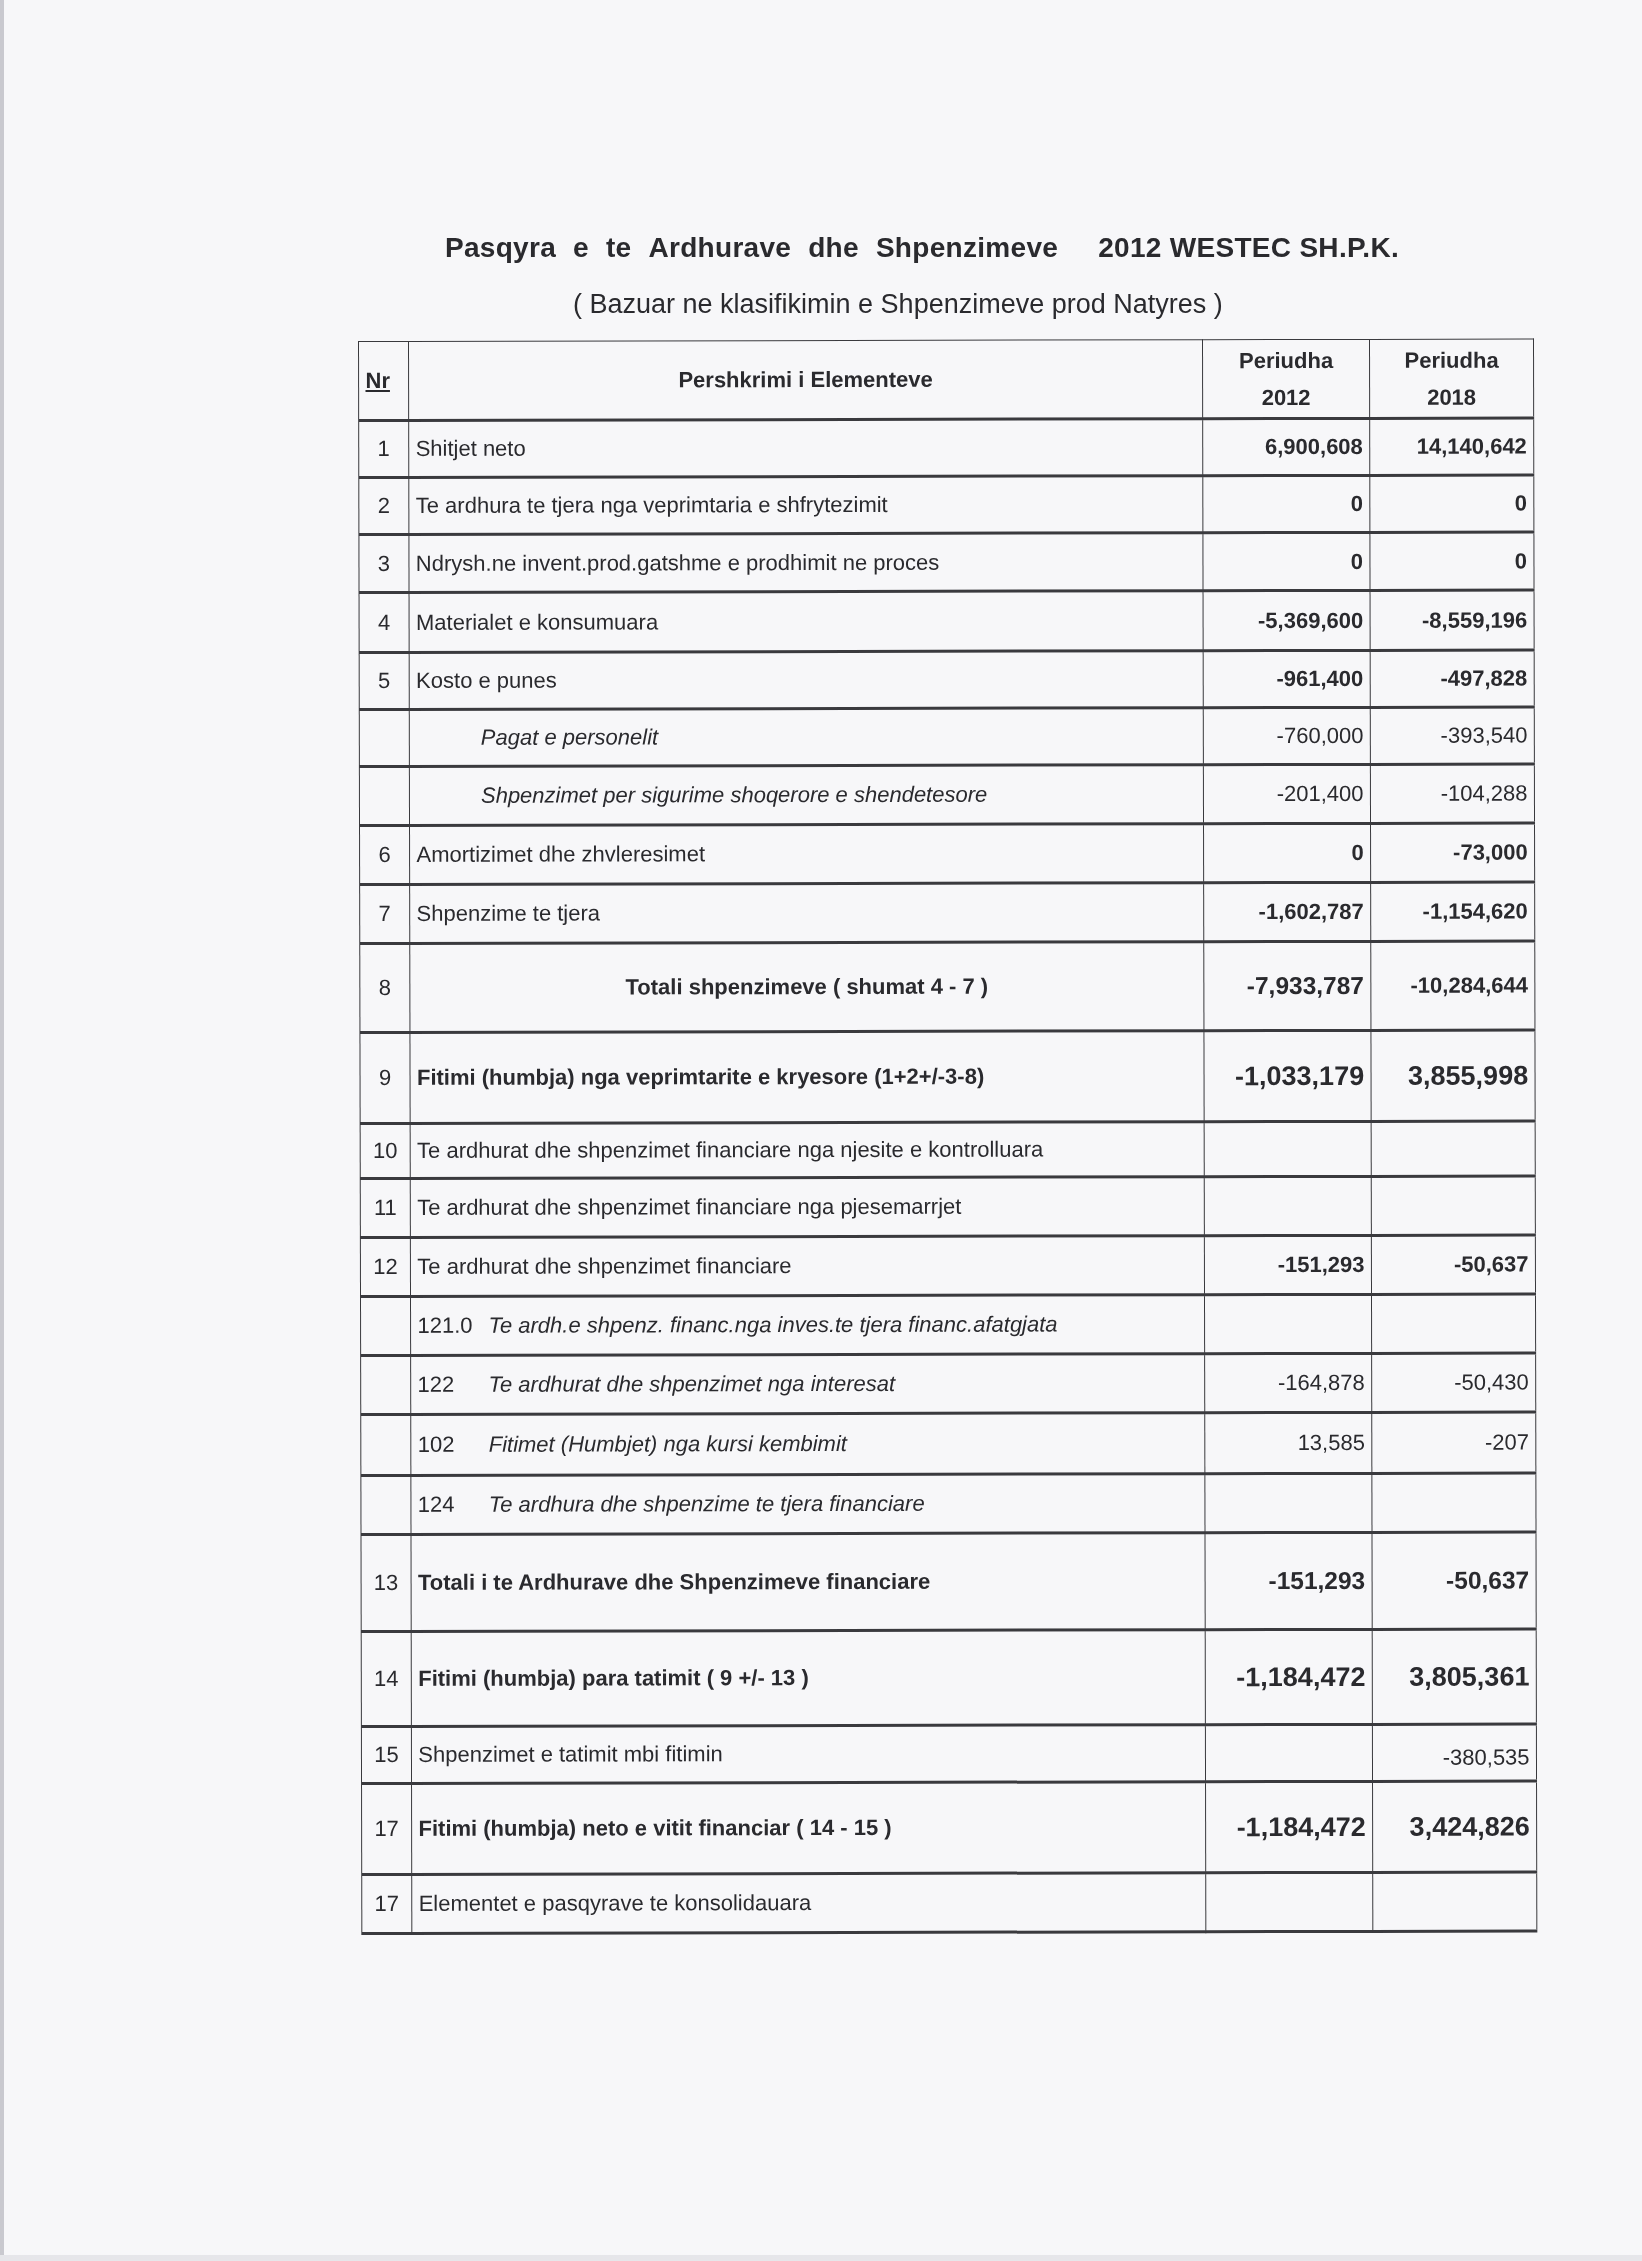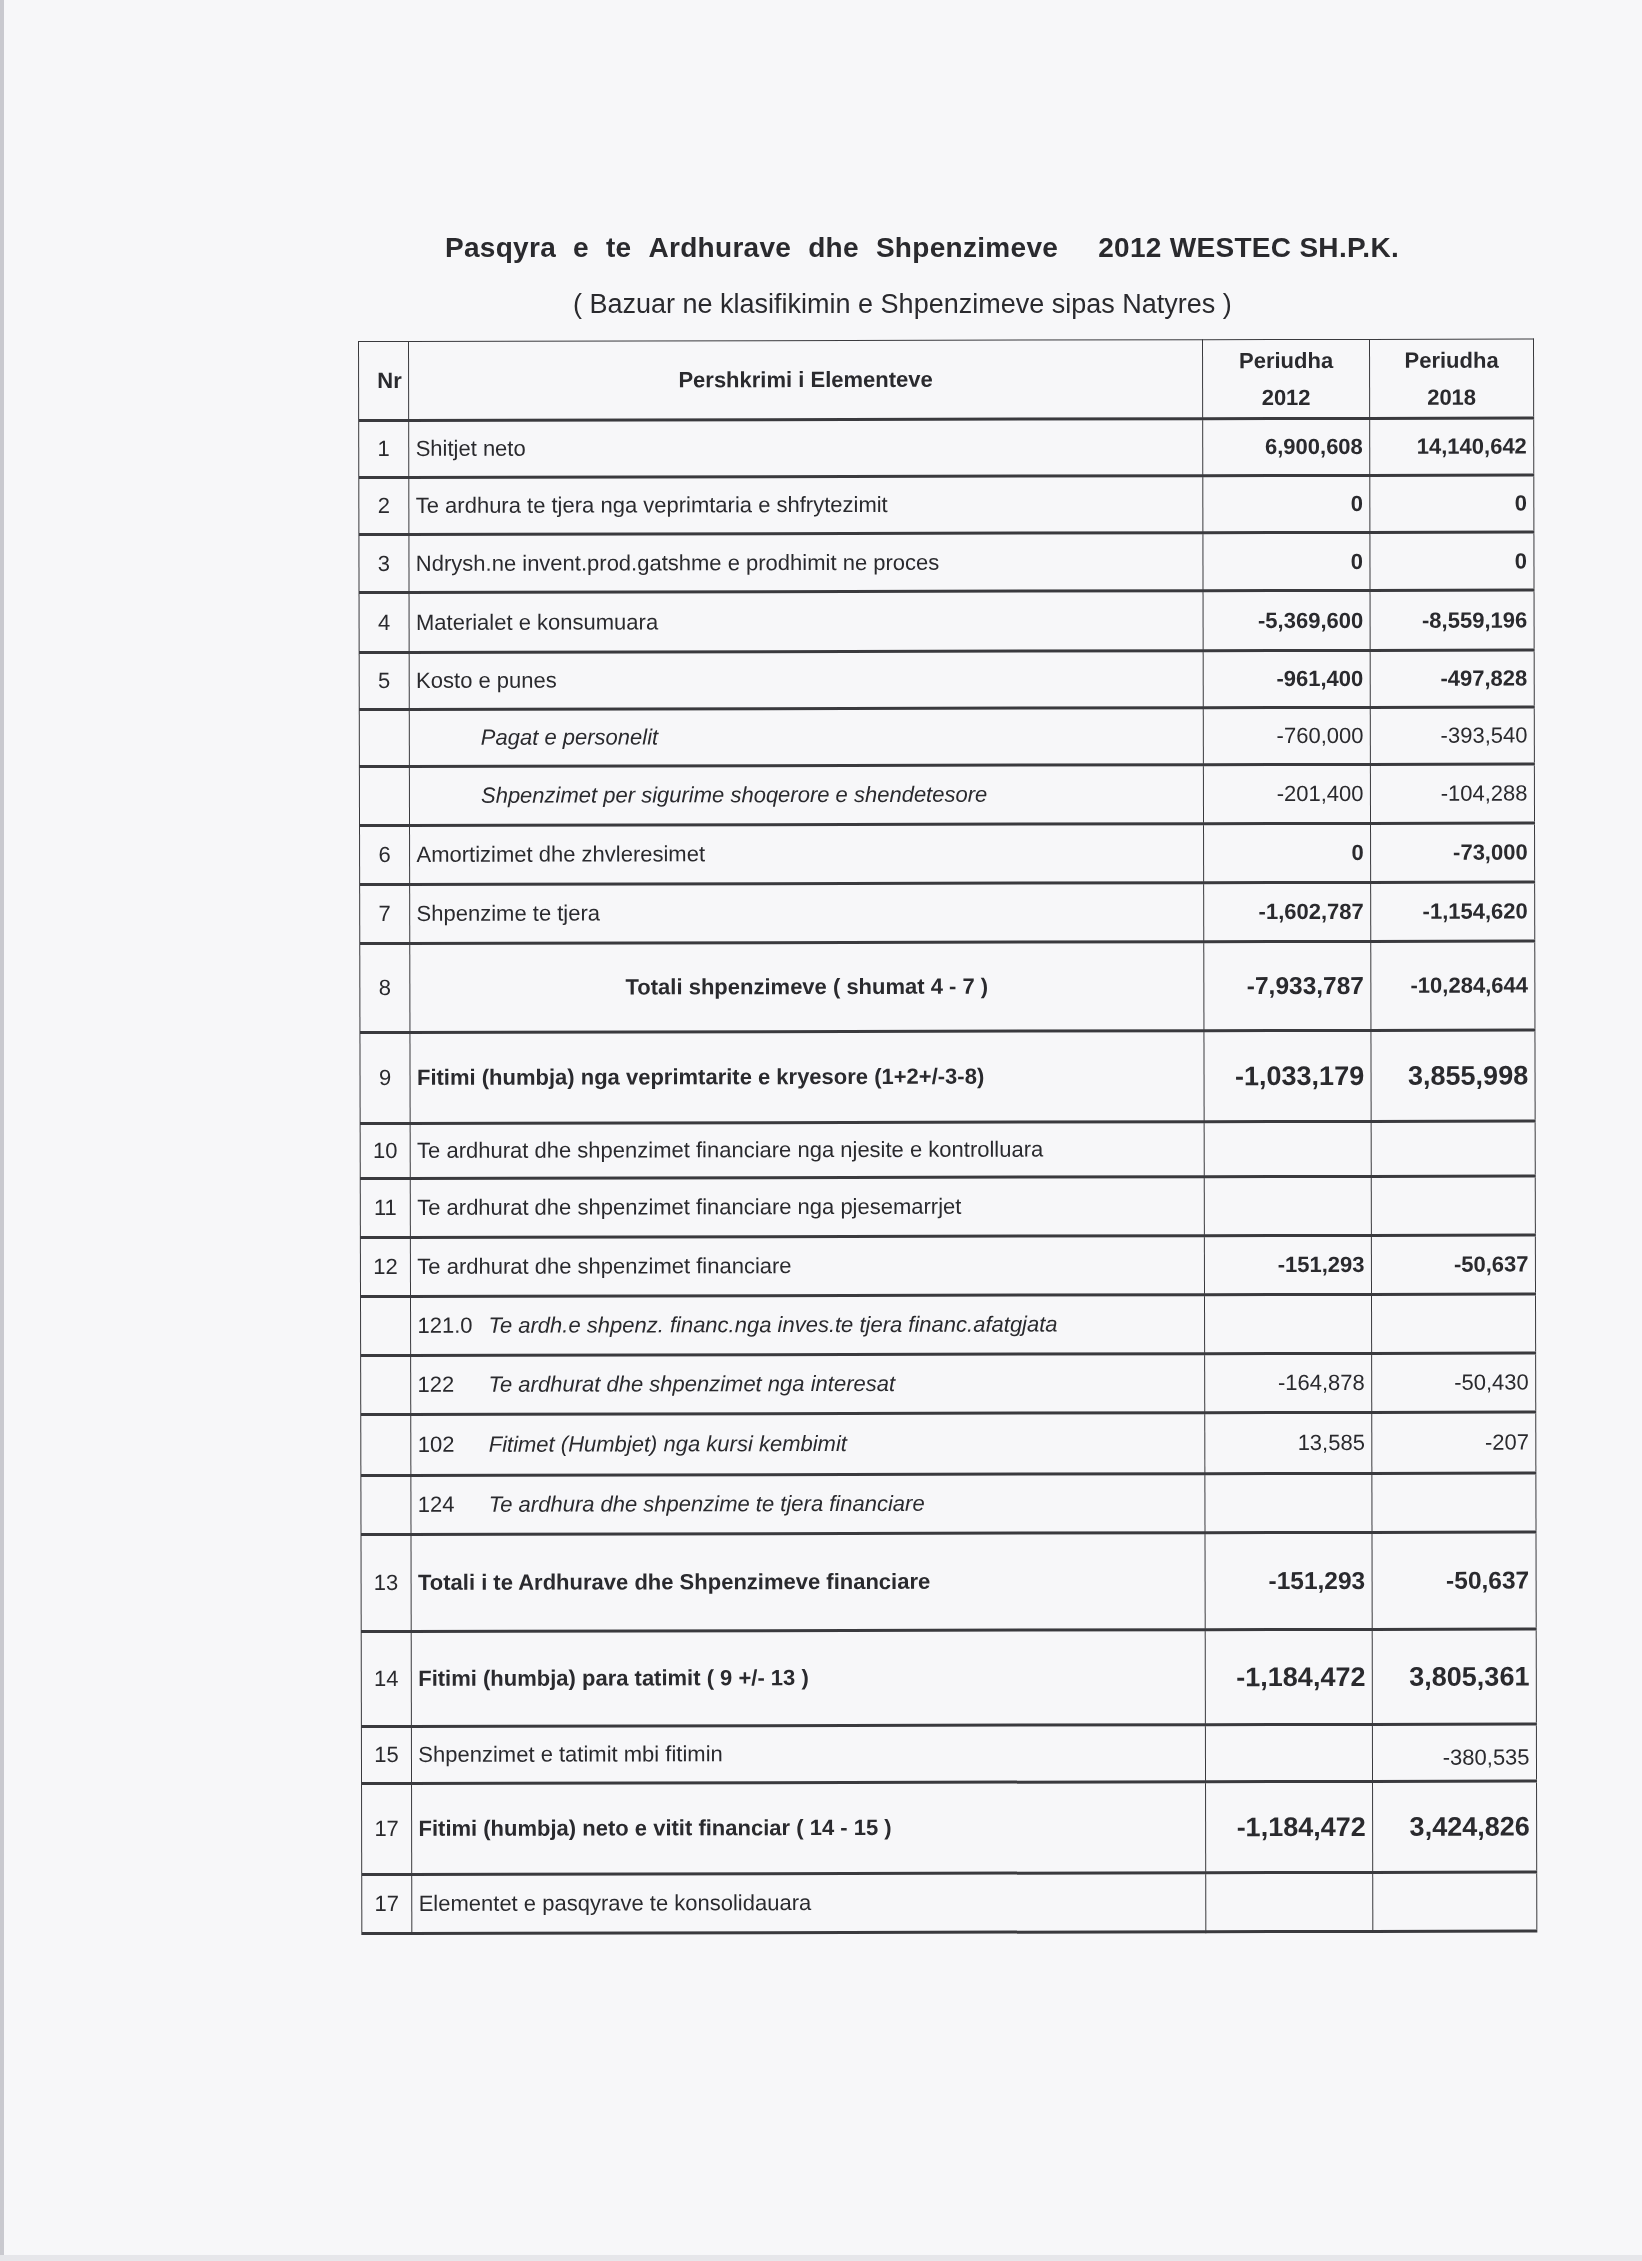--- a/index.html
+++ b/index.html
@@ -45,21 +45,21 @@
     vertical-align: middle;
     overflow: hidden;
     white-space: nowrap;
   }
   table.statement tr { border-bottom: 3.2px solid #3a3a3e; }
   col.c-nr { width: 50px; }
   col.c-desc { width: 794px; }
   col.c-y1 { width: 167px; }
   col.c-y2 { width: 164px; }
   th { font-weight: bold; font-size: 22px; }
-  th.h-nr { text-align: right; }
+  th.h-nr { text-align: left; text-decoration: underline; }
   th.h-desc { text-align: center; }
   th.h-year { text-align: center; line-height: 37px; }
   td.nr { text-align: center; font-size: 22px; }
   td.desc { text-align: left; padding-left: 3.9px; }
   td.num { text-align: right; padding-right: 2.6px; }
   td.num.bold { font-weight: bold; }
   td.num.big { font-size: 27px; }
   .italic { font-style: italic; }
   .indent { padding-left: 71px !important; }
   .sub-code { display: inline-block; width: 71px; font-style: normal; }
@@ -68,21 +68,21 @@
 </style>
 </head>
 <body>
 
 <div class="page-edge-left"></div>
 <div class="page-edge-bottom"></div>
 
 <div class="title">
   <span class="word">Pasqyra</span><span class="word">e</span><span class="word">te</span><span class="word">Ardhurave</span><span class="word">dhe</span><span class="word">Shpenzimeve</span><span class="company">2012 WESTEC SH.P.K.</span>
 </div>
-<div class="subtitle">( Bazuar ne klasifikimin e Shpenzimeve sipas Natyres )</div>
+<div class="subtitle">( Bazuar ne klasifikimin e Shpenzimeve prod Natyres )</div>
 
 <table class="statement">
   <colgroup>
     <col class="c-nr">
       <col class="c-desc">
       <col class="c-y1">
       <col class="c-y2">
   </colgroup>
   <thead>
     <tr style="height:79px">

